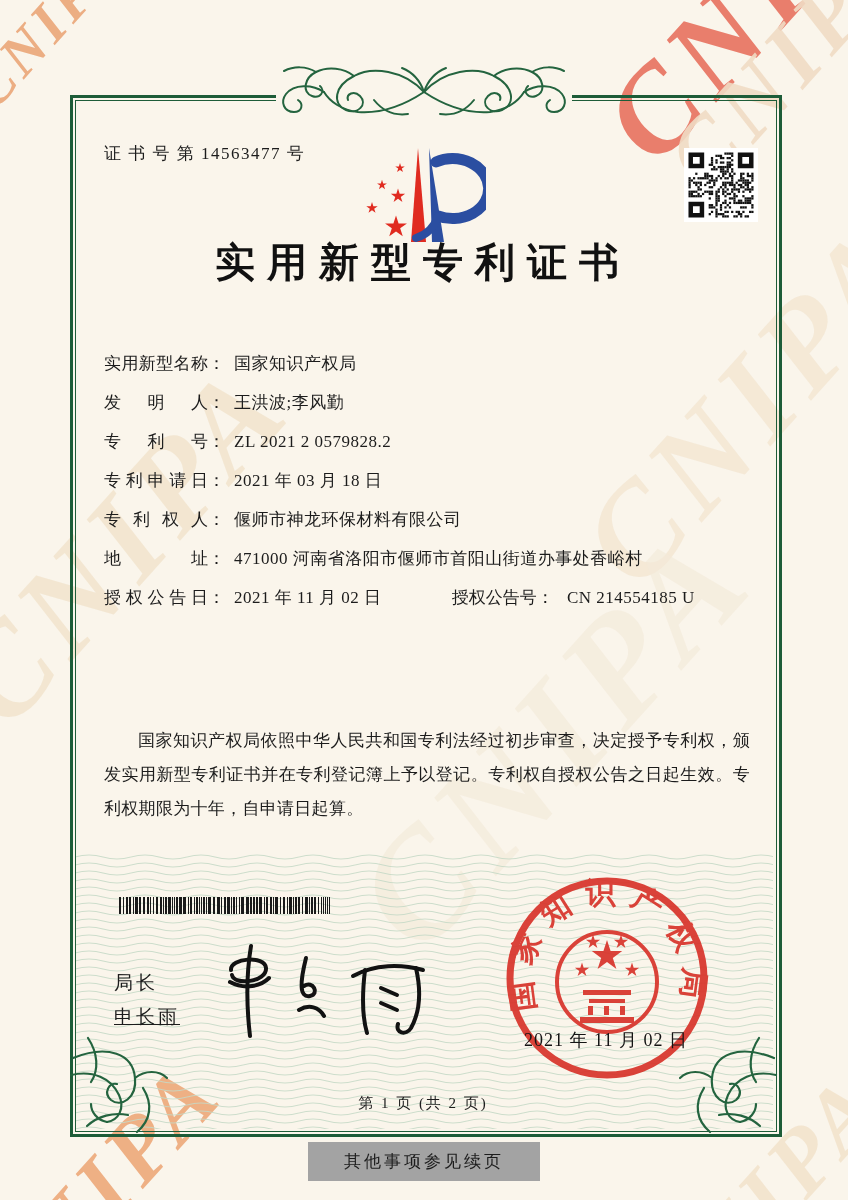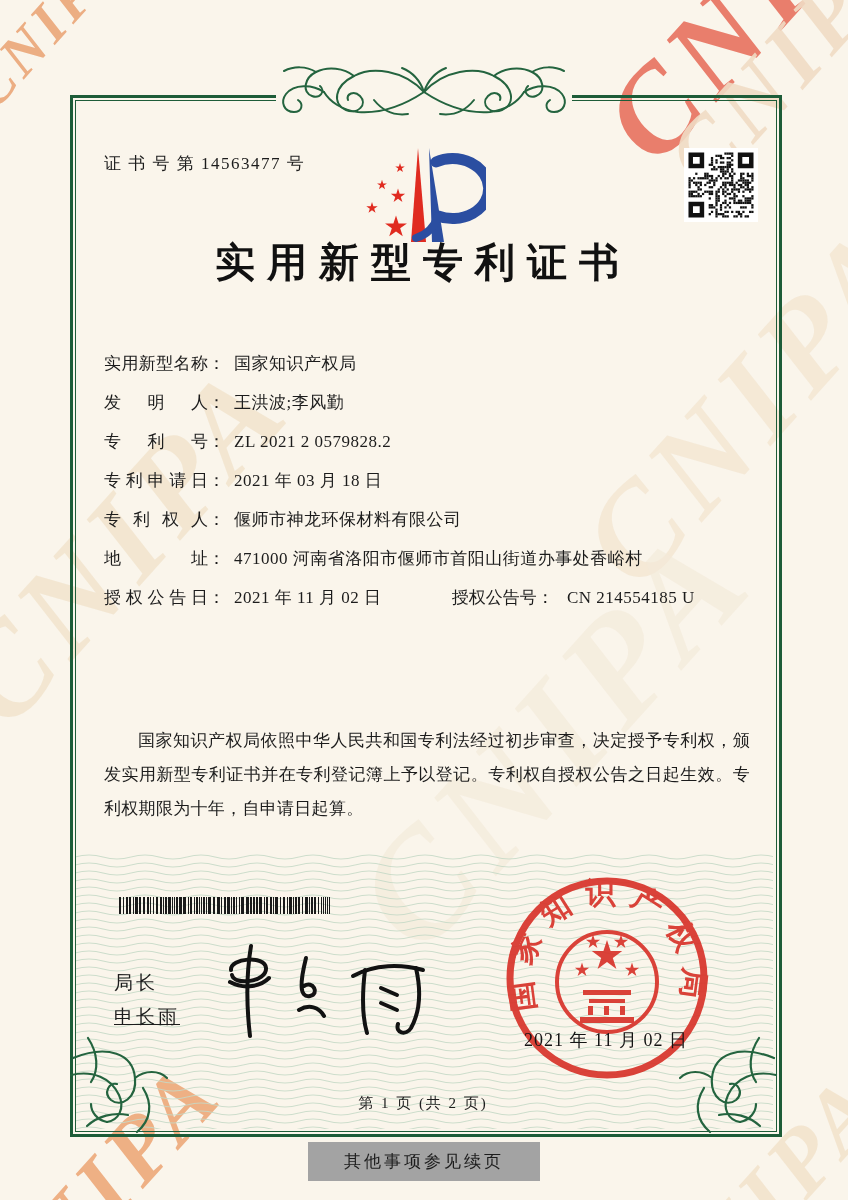--- a/index.html
+++ b/index.html
@@ -32,21 +32,21 @@
     position:absolute; left:2px; top:2px; right:2px; bottom:2px;
     border:1px solid #1d5c38;
   }
   .waves{position:absolute; left:75px; top:853px; z-index:1;}
   .ornament-top{position:absolute; left:254px; top:58px; z-index:2;}
   .flourish{position:absolute; z-index:2;}
   .flourish.br{left:664px; top:1020px;}
   .flourish.bl{left:68px; top:1020px; transform:scaleX(-1);}
   
   .cert-no{
-    position:absolute; left:104px; top:152px; z-index:3;
+    position:absolute; left:104px; top:142px; z-index:3;
     font-size:17px; letter-spacing:1.5px;
   }
   .logo{position:absolute; left:356px; top:140px; z-index:3;}
   .qr{position:absolute; left:684px; top:148px; z-index:3;}
   .doc-title{
     position:absolute; left:70px; top:235px; width:706px; z-index:3;
     text-align:center; font-size:40px; font-weight:bold; letter-spacing:12px;
     color:#111;
   }
   

